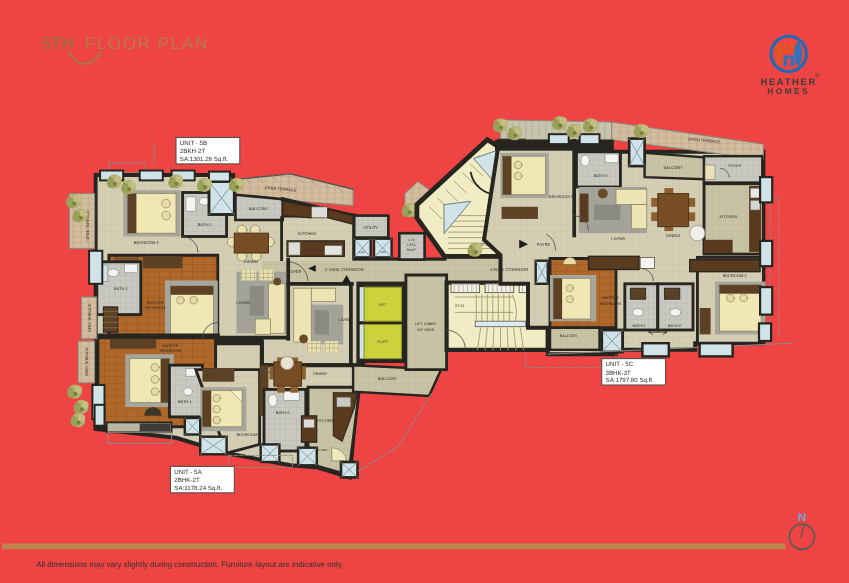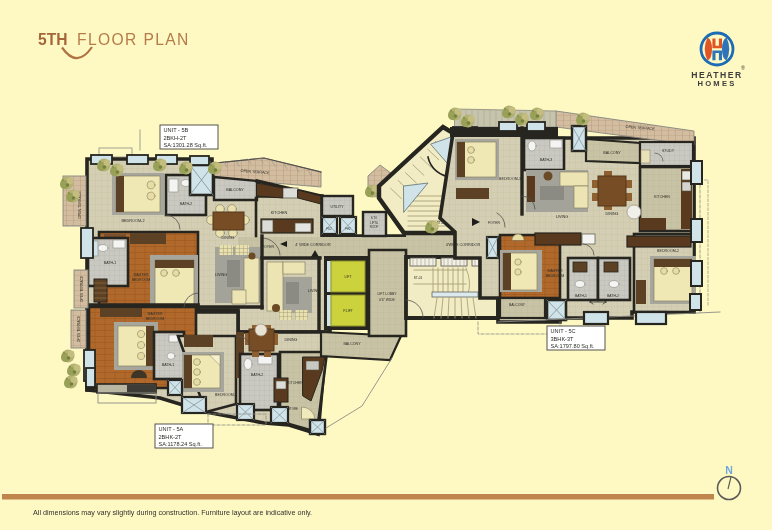--- a/index.html
+++ b/index.html
@@ -1,16 +1,16 @@
 <!DOCTYPE html>
 <html><head>
 <meta charset="utf-8">
 <style>
   html,body{margin:0;padding:0;background:#fff;}
-  #page{position:relative;width:772px;height:530px;background:#fef9c3;overflow:hidden;
+  #page{position:relative;width:772px;height:530px;background:#ef4444;overflow:hidden;
         font-family:"Liberation Sans", sans-serif;}
   svg{position:absolute;left:0;top:0;}
 </style>
 </head>
 <body>
 <div id="page">
 <svg width="772" height="530" viewBox="0 0 772 530">
 <defs>
   <pattern id="hatchTan2" width="7" height="5" patternUnits="userSpaceOnUse">
     <rect width="7" height="5" fill="#d2bda0"></rect>

